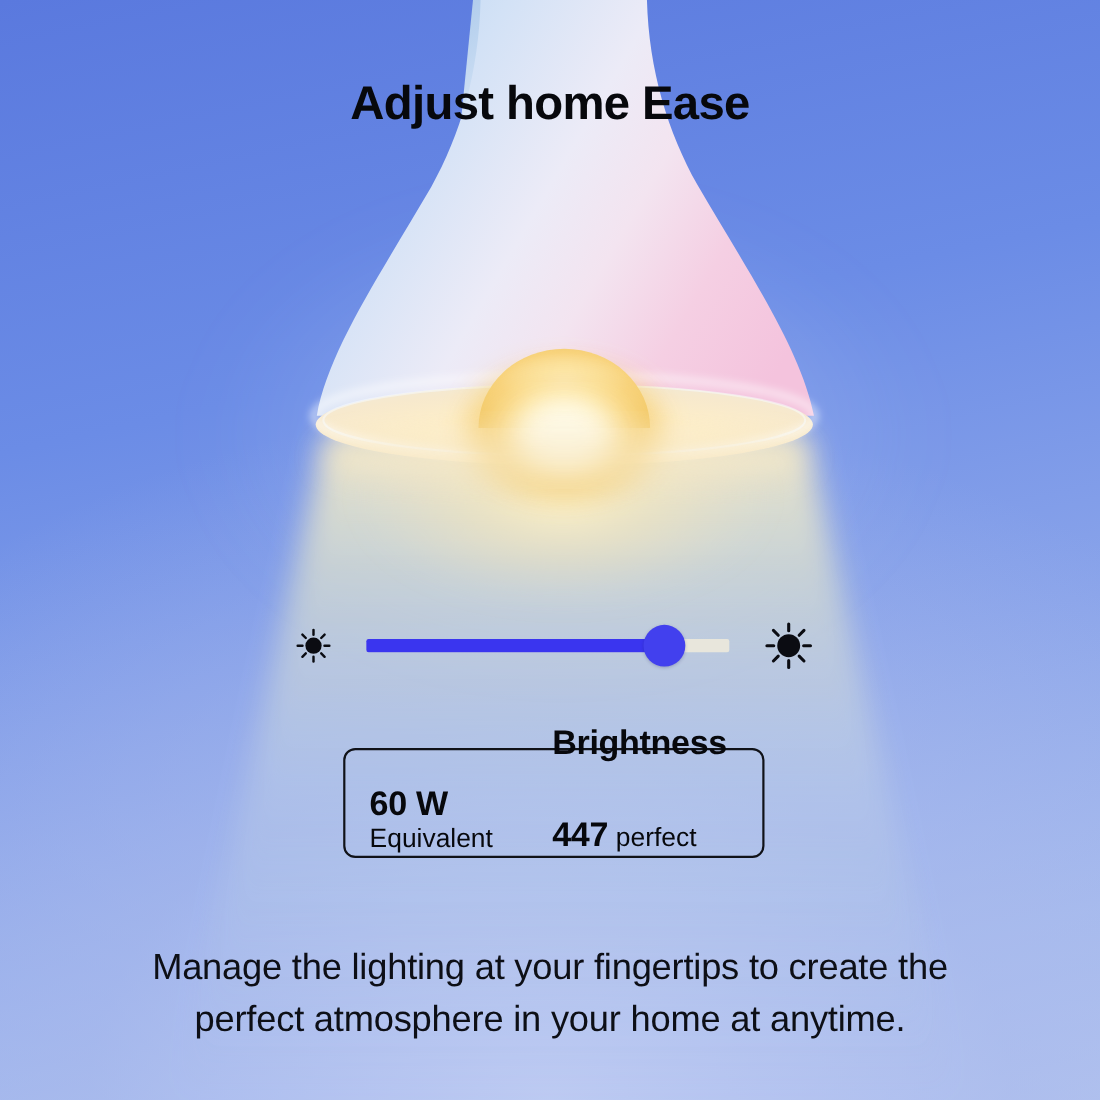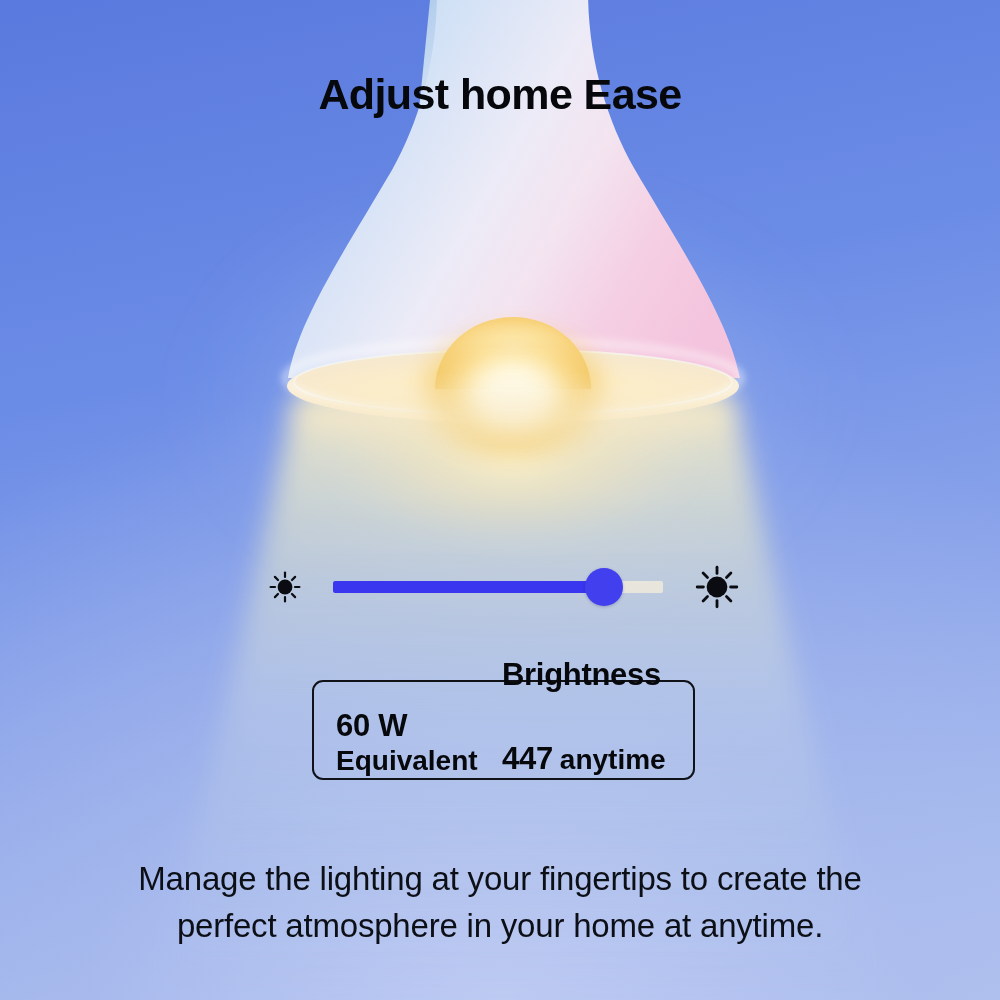--- a/index.html
+++ b/index.html
@@ -139,22 +139,22 @@
     gap: 48px;
   }
   .spec-big {
     font-size: 31px;
     font-weight: bold;
     color: #07080c;
     line-height: 1.18;
     letter-spacing: -0.3px;
   }
   .spec-small {
-    font-size: 28px;
-    font-weight: bold;
+    font-size: 24px;
+    font-weight: normal;
     color: #07080c;
     line-height: 1.2;
   }
   .spec-line {
     display: flex;
     align-items: baseline;
     gap: 7px;
     line-height: 1.2;
   }
 
@@ -321,21 +321,21 @@
   <div class="spec-box">
     <div class="spec-cell spec-left">
       <div class="spec-big">60 W</div>
       <div class="spec-small">Equivalent</div>
     </div>
     <div class="spec-divider"></div>
     <div class="spec-cell spec-right">
       <div class="spec-big">Brightness</div>
       <div class="spec-line">
         <span class="spec-big">447</span>
-        <span class="spec-small">anytime</span>
+        <span class="spec-small">perfect</span>
       </div>
     </div>
   </div>
 
   <div class="caption">
     <div>Manage the lighting at your fingertips to create the</div>
     <div>perfect atmosphere in your home at anytime.</div>
   </div>
 
 </div>

